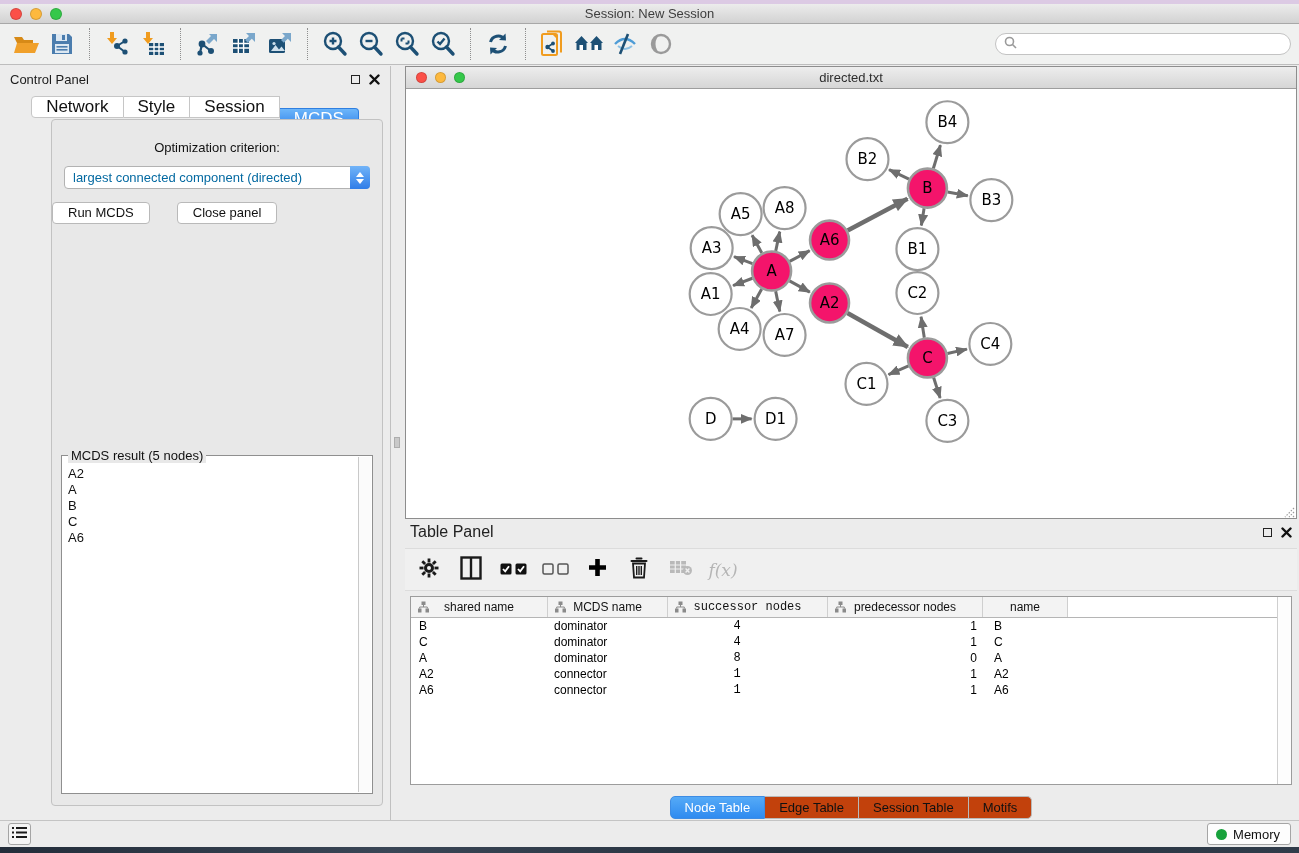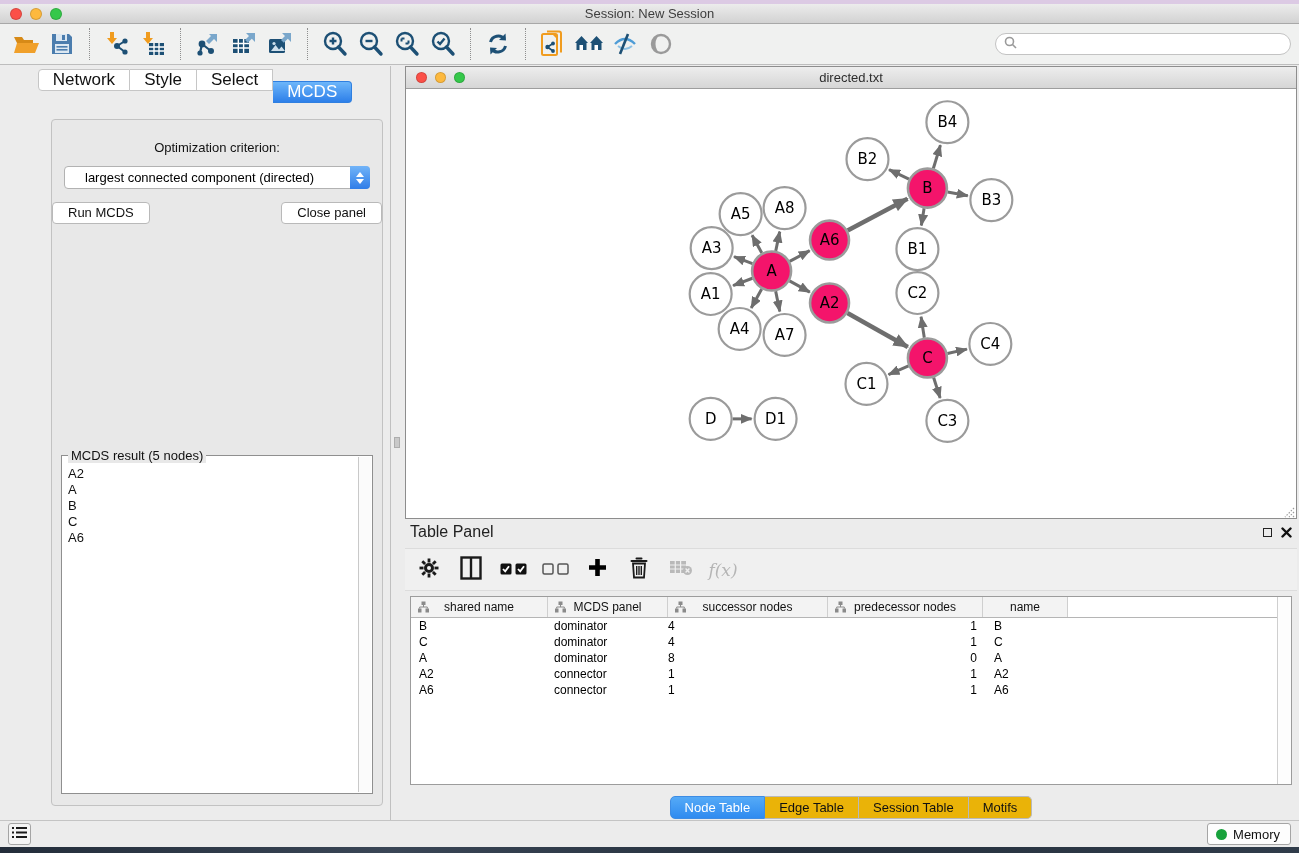--- a/index.html
+++ b/index.html
@@ -56,30 +56,30 @@
   }
   .cp-content {
     position:absolute; left:7px; right:7px; top:53px; bottom:14px;
     background:#e8e8e8; border:1px solid #c2c2c2; border-radius:4px;margin-left:44px;
   }
   .opt-label { text-align:center; margin-top:20px; font-size:13px; color:#111; }
   .combo {
     width:306px; height:23px; margin:11px auto 0; background:#fff;
     border:1px solid #b2b2b2; border-radius:4px; display:flex; align-items:center; position:relative; cursor:default;
   }
-  .combo .combo-text { flex:1; font-size:13px; padding-left:20px; color:#000000; white-space:nowrap; }
+  .combo .combo-text { flex:1; font-size:13px; padding-left:8px; color:#0369a1; white-space:nowrap; }
   .combo .combo-cap {
     width:20px; height:23px; margin:-1px -1px -1px 0; border-radius:0 4px 4px 0;
     background:linear-gradient(#72b4f8,#2f7de8); display:flex; flex-direction:column;
     align-items:center; justify-content:center; gap:2px;
   }
   .chev { width:0; height:0; border-left:4px solid transparent; border-right:4px solid transparent; }
   .chev.up { border-bottom:5px solid #fff; }
   .chev.down { border-top:5px solid #fff; }
-  .btn-row { display:flex; justify-content:space-between; gap:44px; margin-top:13px; }
+  .btn-row { display:flex; justify-content:flex-start; gap:27px; margin-top:13px; }
   .push-btn {
     height:22px; padding:0 15px; background:#fff; border:1px solid #b9b9b9; border-radius:4px;
     font-size:13px; line-height:20px; color:#111; cursor:default;
   }
   .result-group {
     position:absolute; left:9px; right:9px; top:335px; bottom:11px;
     border:1px solid #8f8f8f; background:#fff;
   }
   .result-legend {
     position:absolute; top:-8px; left:6px; background:#e8e8e8; padding:0 3px; font-size:13px; color:#111;
@@ -123,27 +123,27 @@
   .tbl { position:absolute; left:0; top:0; right:14px; bottom:0; overflow:hidden; }
   .tbl-header { display:flex; height:21px; border-bottom:1px solid #b5b5b5; }
   .th {
     position:relative; background:#f3f3f3; border-right:1px solid #cfcfcf;
     font-size:12px; color:#111; display:flex; align-items:center; justify-content:center;
   }
   .th .col-type-icon { position:absolute; left:7px; top:4px; }
   .tbl-row { display:flex; height:16px; }
   .td { font-size:12px; color:#000; line-height:16px; white-space:nowrap; overflow:hidden; }
   .c0{width:137px; padding-left:8px;} .c1{width:120px; padding-left:6px;}
-  .c2{width:160px; text-align:left; padding-right:22px;}
+  .c2{width:160px; text-align:center; padding-right:22px;font-family:Liberation Mono, monospace;}
   .c3{width:155px; text-align:right; padding-right:6px;}
   .c4{width:85px; padding-left:11px;} .cf{flex:1;}
   .tbl-scroll { position:absolute; right:0; top:0; bottom:0; width:14px; background:#fdfdfd; border-left:1px solid #cfcfcf; }
   .ttab-row { position:absolute; left:0; right:0; top:277px; display:flex; justify-content:center; }
   .ttab {
-    height:23px; padding:0 14px; background:#eab308; border:1px solid #b9b9b9; border-left:none;
+    height:23px; padding:0 14px; background:#c2410c; border:1px solid #b9b9b9; border-left:none;
     font-size:13px; line-height:21px; color:#111; cursor:default;
   }
   .ttab:first-child { border-left:1px solid #b9b9b9; border-radius:5px 0 0 5px; }
   .ttab:last-child { border-radius:0 5px 5px 0; }
   .ttab.active { background:linear-gradient(#55aaf7,#2f8bf0); border-color:#3d8ce4; color:#fff; }
   
   .statusbar {
     position:absolute; left:0; bottom:6px; height:27px; right:0;
     background:#ececec; border-top:1px solid #c4c4c4;
   }
@@ -358,24 +358,33 @@
               <path d="M8.5 8.5 L12 12" stroke="#9a9a9a" stroke-width="1.6"></path>
             </svg></span>
         <input placeholder="" style="">
       </div>
     </div>
   </div>
 
   <div class="main">
 
     <div class="control-panel">
+      <div class="panel-head">
+        <span class="p-title">Control Panel</span>
+        <span class="p-icons">
+          <span class="float-box"></span>
+          <span class="xicon"><svg width="11" height="11" viewBox="0 0 11 11">
+                <path d="M1.5 1.5 L9.5 9.5 M9.5 1.5 L1.5 9.5" stroke="#111" stroke-width="2.4" stroke-linecap="round"></path>
+              </svg></span>
+        </span>
+      </div>
       <div class="ctab-row" id="cp-tabs">
           <span class="ctab">Network</span>
           <span class="ctab">Style</span>
-          <span class="ctab">Select</span>
+          <span class="ctab">Session</span>
           <span class="ctab active">MCDS</span>
         </div>
       <div class="cp-content">
         <div class="opt-label">Optimization criterion:</div>
         <div class="combo">
           <span class="combo-text">largest connected component (directed)</span>
           <span class="combo-cap">
               <span class="chev up"></span>
               <span class="chev down"></span>
             </span>
@@ -620,21 +629,21 @@
                   </svg>
                   <span>shared name</span>
                 </div>
                 <div class="th c1" style="padding: 0px;">
                   <svg width="11" height="12" class="col-type-icon">
                     <rect x="3.5" y="0.5" width="4" height="3.5" fill="#8a8a8a"></rect>
                     <rect x="0" y="7.5" width="3.5" height="4" fill="#8a8a8a"></rect>
                     <rect x="7.5" y="7.5" width="3.5" height="4" fill="#8a8a8a"></rect>
                     <path d="M5.5 4 v2 M1.7 7.5 v-1.5 h7.6 v1.5" stroke="#8a8a8a" fill="none"></path>
                   </svg>
-                  <span>MCDS panel</span>
+                  <span>MCDS name</span>
                 </div>
                 <div class="th c2" style="padding: 0px;">
                   <svg width="11" height="12" class="col-type-icon">
                     <rect x="3.5" y="0.5" width="4" height="3.5" fill="#8a8a8a"></rect>
                     <rect x="0" y="7.5" width="3.5" height="4" fill="#8a8a8a"></rect>
                     <rect x="7.5" y="7.5" width="3.5" height="4" fill="#8a8a8a"></rect>
                     <path d="M5.5 4 v2 M1.7 7.5 v-1.5 h7.6 v1.5" stroke="#8a8a8a" fill="none"></path>
                   </svg>
                   <span>successor nodes</span>
                 </div>

